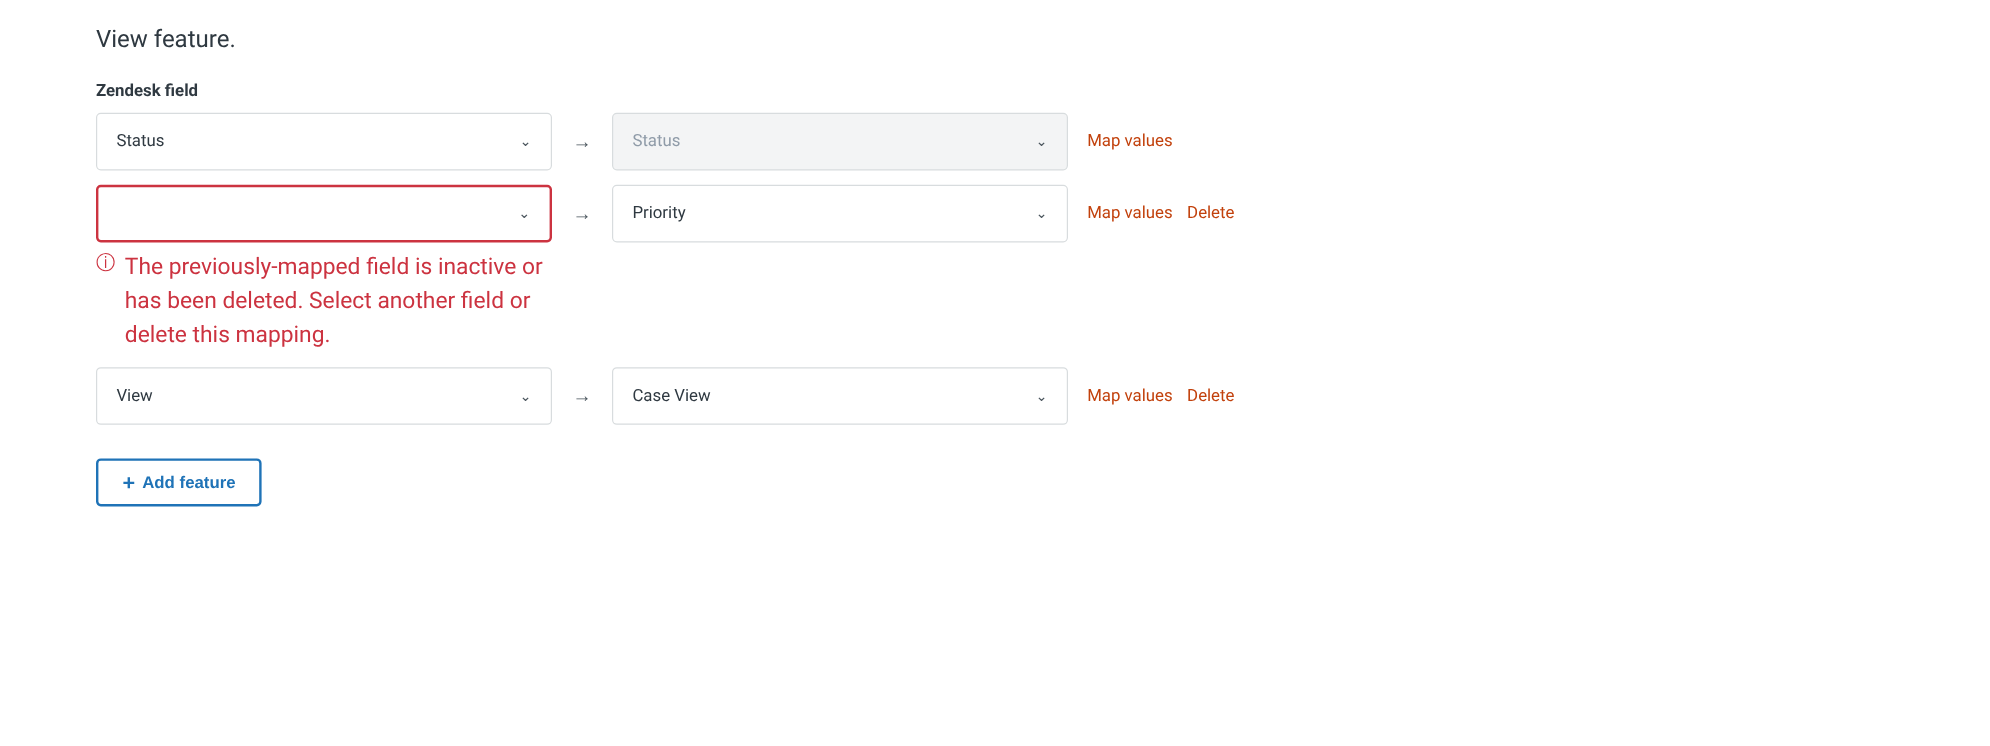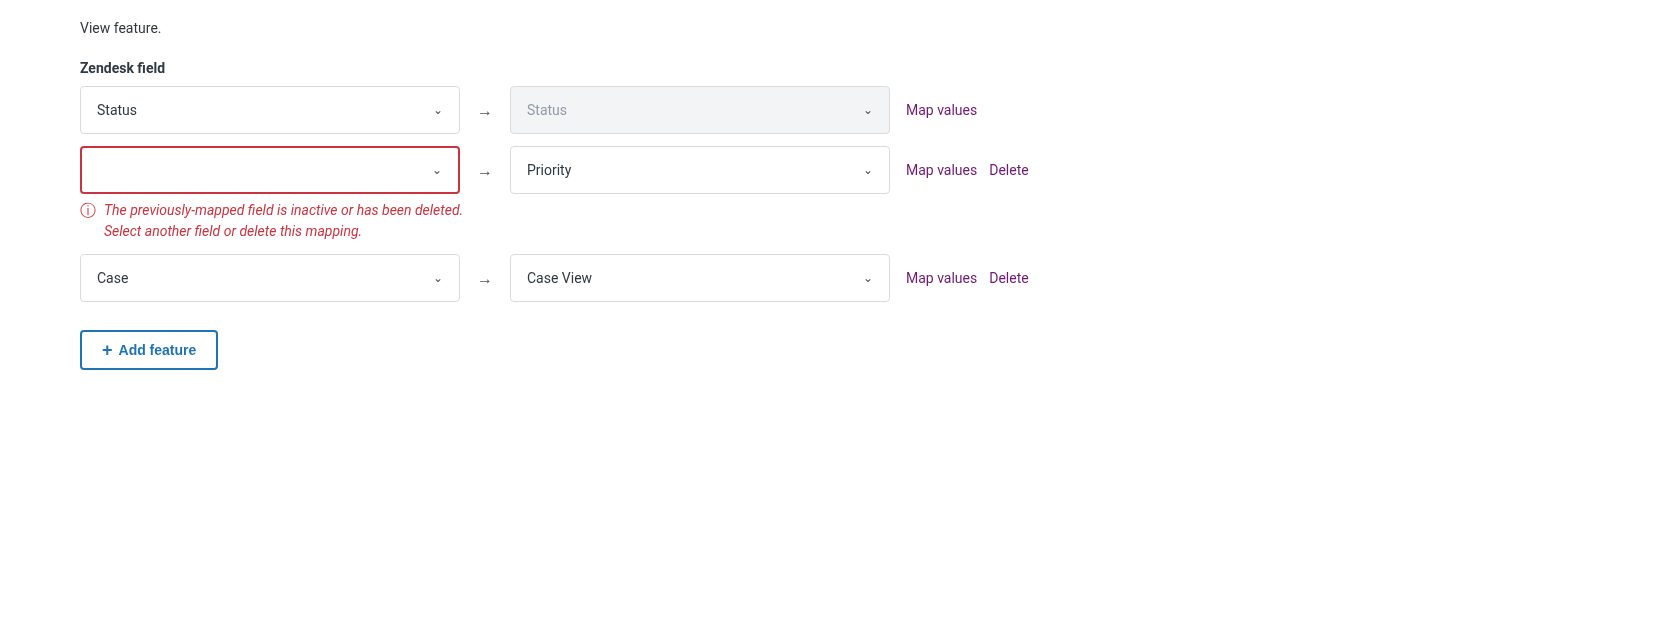--- a/index.html
+++ b/index.html
@@ -14,21 +14,21 @@
       color: #2f3941;
       font-size: 14px;
     }
 
     .page-container {
       padding: 20px 80px 40px 80px;
       max-width: 1658px;
     }
 
     .intro-text {
-      font-size: 14px;
+      font-size: 20px;
       color: #2f3941;
       margin-bottom: 24px;
     }
 
     .column-headers {
       display: flex;
       align-items: flex-end;
       margin-bottom: 10px;
       gap: 16px;
     }
@@ -117,21 +117,21 @@
     .action-links {
       display: flex;
       align-items: center;
       gap: 12px;
       padding-left: 16px;
       height: 48px;
     }
 
     .action-link {
       font-size: 14px;
-      color: #701a75;
+      color: #c2410c;
       cursor: pointer;
       text-decoration: none;
     }
 
     .error-row {
       display: flex;
       align-items: flex-start;
       gap: 8px;
       margin-top: 6px;
       margin-bottom: 12px;
@@ -139,25 +139,24 @@
     }
 
     .error-icon {
       color: #cc3340;
       font-size: 16px;
       margin-top: 1px;
       flex-shrink: 0;
     }
 
     .error-text {
-      font-size: 14px;
+      font-size: 19px;
       color: #cc3340;
       line-height: 1.5;
       max-width: 360px;
-      font-style: italic;
     }
 
     .mapping-with-error {
       margin-bottom: 4px;
     }
 
     .add-mapping-btn {
       display: inline-flex;
       align-items: center;
       justify-content: center;
@@ -232,21 +231,21 @@
     <div class="error-row">
       <span class="error-icon">ⓘ</span>
       <span class="error-text">The previously-mapped field is inactive or has been deleted. Select another field or delete this mapping.</span>
     </div>
   </div>
 
   
   <div class="mapping-row">
     <div class="mapping-row-content">
       <div class="field-select">
-        <span class="field-select-label">Case</span>
+        <span class="field-select-label">View</span>
         <span class="chevron-icon">⌄</span>
       </div>
       <div class="arrow-connector">→</div>
       <div class="field-select">
         <span class="field-select-label">Case View</span>
         <span class="chevron-icon">⌄</span>
       </div>
       <div class="action-links">
         <a class="action-link">Map values</a>
         <a class="action-link">Delete</a>

